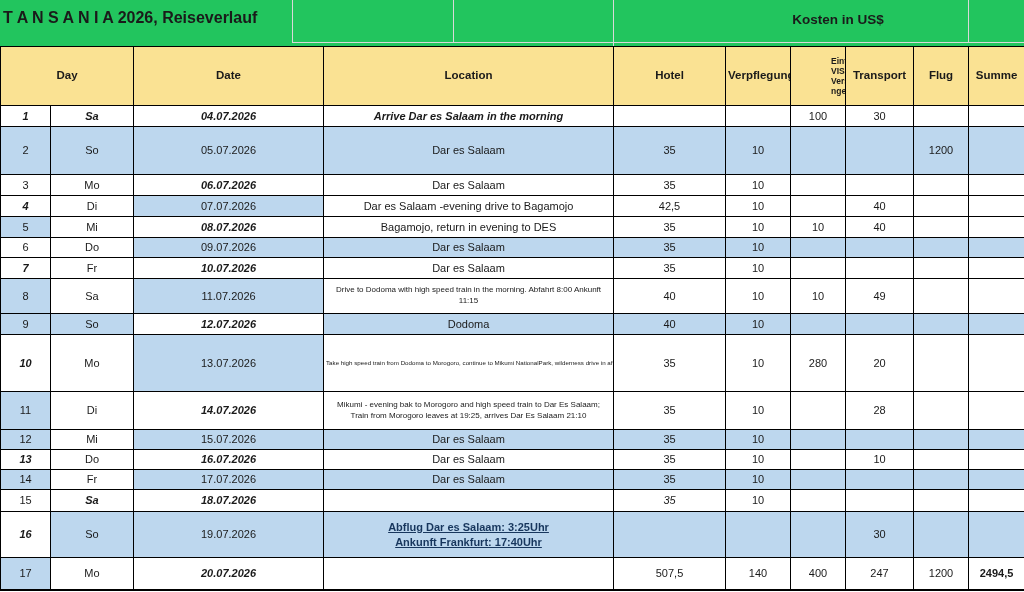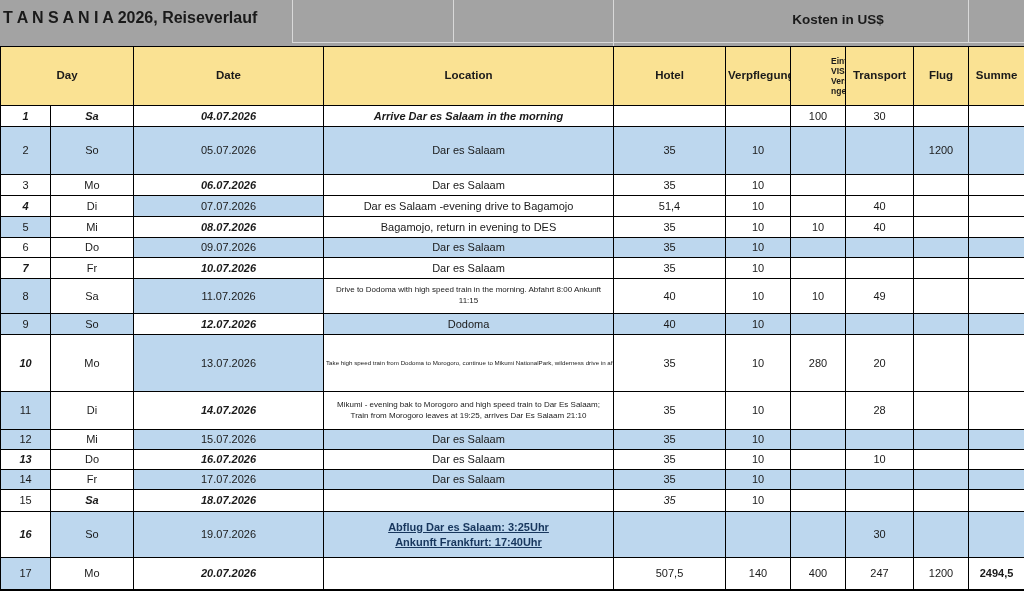--- a/index.html
+++ b/index.html
@@ -7,21 +7,21 @@
     --header:#FAE293;
     --grid:#D9D9D9;
     --flight:#17365D;
     --ink:#1a1a1a;
   }
   html,body{margin:0;padding:0;background:#fff;}
   .stage{
     position:relative;width:1024px;height:592px;background:#fff;overflow:hidden;
     font-family:"Liberation Sans",sans-serif;color:var(--ink);
   }
-  .titleband{position:relative;height:46px;background:#a3a3a3;}
+  .titleband{position:relative;height:46px;background:#22c55e;}
   .title{position:absolute;left:3px;top:9px;font-size:16px;font-weight:bold;white-space:nowrap;}
   .kosten{position:absolute;left:613px;width:450px;top:12px;text-align:center;font-weight:bold;font-size:13.5px;}
   .gv{position:absolute;top:0;width:1px;height:42px;background:var(--grid);}
   .gh{position:absolute;top:42px;left:292px;width:732px;height:1px;background:var(--grid);}
 
   table.sheet{
     border-collapse:collapse;table-layout:fixed;width:1024px;
     border:1px solid #000;border-bottom:2px solid #000;
   }
   .sheet th,.sheet td{
@@ -126,21 +126,21 @@
           <td></td>
           <td></td>
         </tr>
         <tr style="height: 21px;">
           <td class="bi">4</td>
           <td>Di</td>
           <td class="blue">07.07.2026</td>
           <td class="cell-location" style="font-size: 11px;">
             <div>Dar es Salaam -evening drive to Bagamojo</div>
           </td>
-          <td>51,4</td>
+          <td>42,5</td>
           <td>10</td>
           <td></td>
           <td>40</td>
           <td></td>
           <td></td>
         </tr>
         <tr style="height: 21px;">
           <td class="blue">5</td>
           <td>Mi</td>
           <td class="bi">08.07.2026</td>

